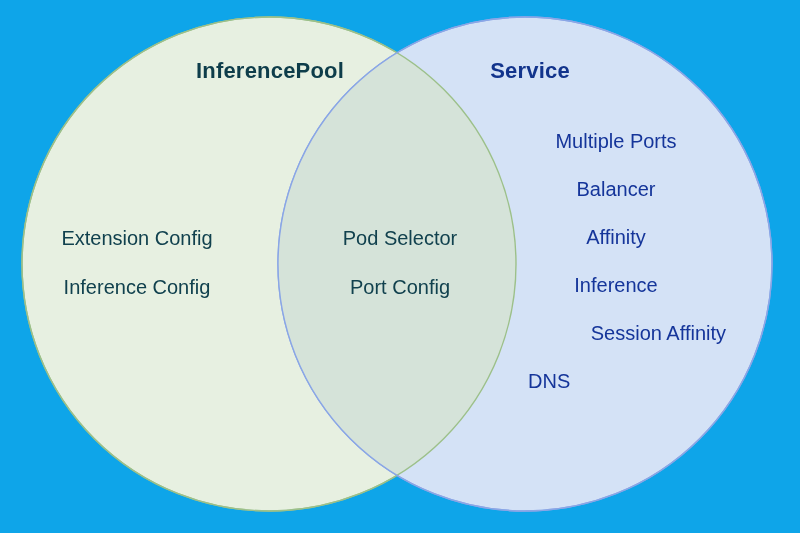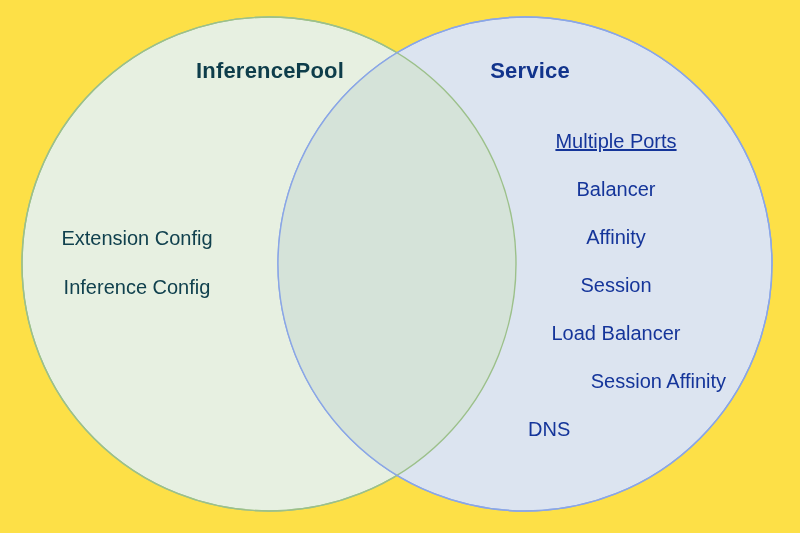--- a/index.html
+++ b/index.html
@@ -107,21 +107,21 @@
   .list-right .item:last-child { margin-bottom: 16px; }
   
   .list-right .item.item-dns {
     text-align: left;
     padding-left: 22px;
   }
 </style>
 </head>
 <body>
 
-<div id="venn-root" style="background: #fde047;">
+<div id="venn-root" style="background: #0ea5e9;">
 
   <svg id="venn-svg" viewBox="0 0 800 533" xmlns="http://www.w3.org/2000/svg">
     <defs>
       <clipPath id="clip-left-circle">
         <circle cx="269" cy="264" r="247"></circle>
       </clipPath>
     </defs>
 
     <circle cx="269" cy="264" r="247" fill="#e7f0e1" stroke="#9cc08a" stroke-width="1.4"></circle>
 
@@ -139,25 +139,28 @@
 
     <div class="circle-title title-left" style="color: rgb(14, 61, 74);">InferencePool</div>
 
     <div class="circle-title title-right" style="color: rgb(18, 52, 140); text-align: center;">Service</div>
 
     <div class="item-list list-left">
       <div class="item" style="color: rgb(17, 65, 78);">Extension Config</div>
       <div class="item" style="color: rgb(17, 65, 78);">Inference Config</div>
     </div>
 
+    <div class="item-list list-center">
+      <div class="item" style="color: rgb(17, 65, 78);">Pod Selector</div>
+      <div class="item" style="color: rgb(17, 65, 78);">Port Config</div>
+    </div>
 
     <div class="item-list list-right">
-      <div class="item" style="color: rgb(21, 53, 154); text-decoration: underline;">Multiple Ports</div>
+      <div class="item" style="color: rgb(21, 53, 154);">Multiple Ports</div>
       <div class="item" style="color: rgb(21, 53, 154);">Balancer</div>
       <div class="item" style="color: rgb(21, 53, 154);">Affinity</div>
-      <div class="item" style="color: rgb(21, 53, 154);">Session</div>
-      <div class="item" style="color: rgb(21, 53, 154);">Load Balancer</div>
+      <div class="item" style="color: rgb(21, 53, 154);">Inference</div>
       <div class="item" style="color: rgb(21, 53, 154); text-align: right;">Session Affinity</div>
       <div class="item item-dns" style="color: rgb(21, 53, 154);">DNS</div>
     </div>
 
   </div>
 </div>
 
 </body></html>

